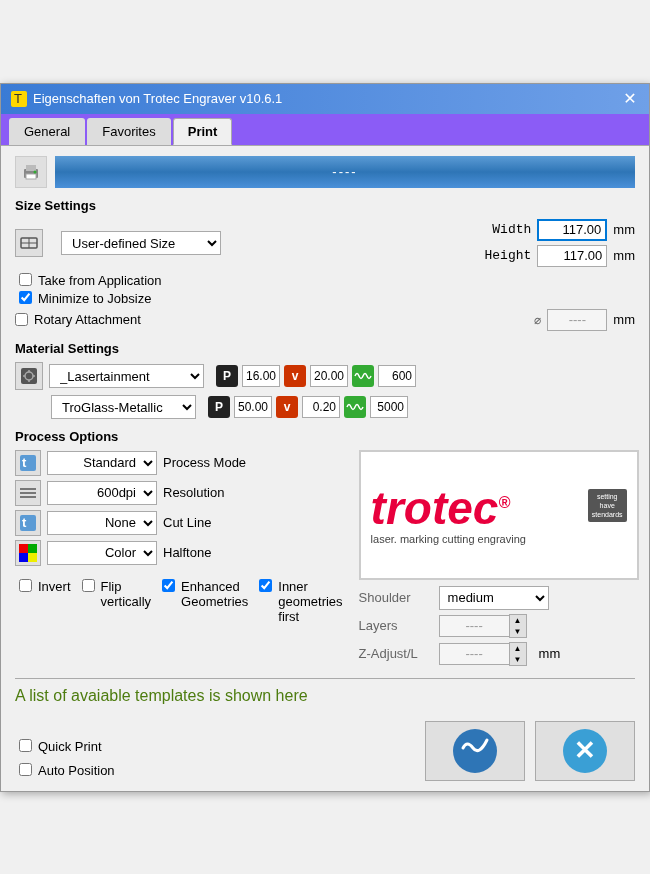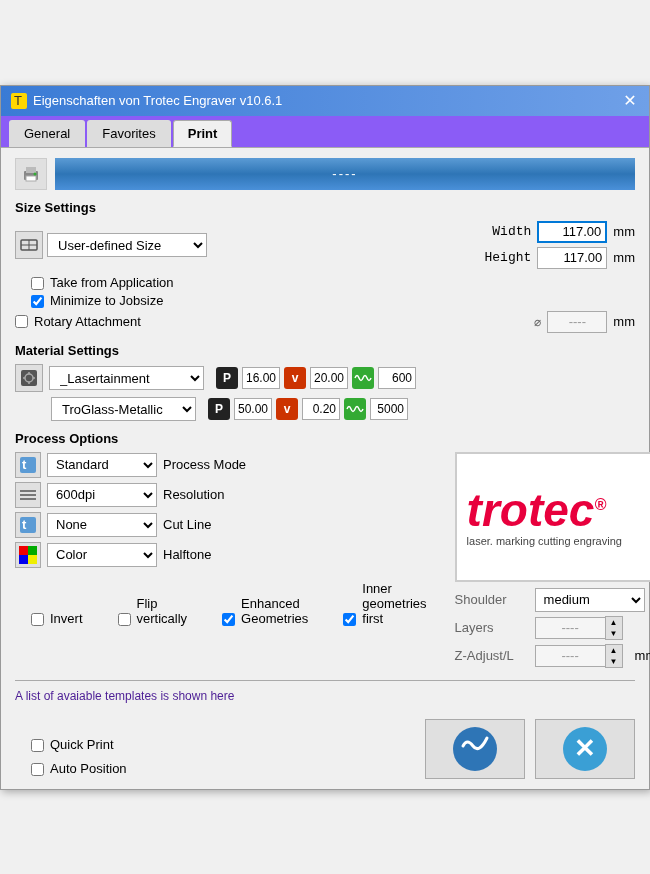--- a/index.html
+++ b/index.html
@@ -12,59 +12,59 @@
     .close-btn { width: 18px; height: 18px; background: none; border: none; color: white; font-size: 16px; cursor: pointer; display: flex; align-items: center; justify-content: center; }
     .tabs { display: flex; background: #8b5cf6; padding: 4px 8px 0; border-bottom: 1px solid #aaa; }
     .tab { padding: 5px 14px; border: 1px solid transparent; cursor: pointer; background: #ddd; margin-right: 2px; border-radius: 3px 3px 0 0; }
     .tab.active { background: #f0f0f0; border: 1px solid #aaa; border-bottom: 1px solid #f0f0f0; font-weight: 600; }
     .content { padding: 10px 14px; }
     .blue-bar-row { display: flex; align-items: center; margin-bottom: 10px; gap: 8px; }
     .blue-bar-icon { width: 32px; height: 32px; background: #e0e0e0; border: 1px solid #ccc; display: flex; align-items: center; justify-content: center; }
     .blue-bar { flex: 1; height: 32px; background: linear-gradient(180deg, #5b9bd5 0%, #2e75b6 50%, #4a90d9 100%); display: flex; align-items: center; justify-content: center; color: white; font-size: 14px; letter-spacing: 2px; }
     .section-title { font-weight: 600; margin-bottom: 6px; }
     .section { margin-bottom: 10px; }
-    .size-row { display: flex; align-items: center; gap: 4px; margin-bottom: 6px; }
+    .size-row { display: flex; align-items: center; gap: 18px; margin-bottom: 6px; }
     .size-icon { width: 28px; height: 28px; background: #e0e0e0; border: 1px solid #aaa; display: flex; align-items: center; justify-content: center; font-size: 10px; }
     select { border: 1px solid #aaa; background: white; padding: 3px 6px; height: 24px; }
     .width-height-block { margin-left: auto; display: grid; grid-template-columns: auto auto auto; align-items: center; gap: 4px 6px; }
     .wh-label { text-align: right; font-family: Liberation Mono, monospace; }
     .wh-input { width: 70px; height: 22px; border: 2px solid #0078d7; padding: 2px 4px; text-align: right; background: #fff; }
     .wh-input.normal { border: 1px solid #aaa; }
     .wh-unit { }
-    .checkbox-row { display: flex; align-items: flex-end; gap: 6px; margin: 3px 16px; }
+    .checkbox-row { display: flex; align-items: flex-start; gap: 6px; margin: 3px 4px; }
     .checkbox-row input[type=checkbox] { margin: 0; }
     .rotary-row { display: flex; align-items: center; gap: 6px; margin: 3px 0; }
     .rotary-diam { margin-left: auto; display: flex; align-items: center; gap: 6px; }
     .diam-symbol { font-size: 12px; color: #666; }
     .diam-input { width: 60px; height: 22px; border: 1px solid #aaa; background: #f5f5f5; text-align: center; color: #999; }
     .material-row { display: flex; align-items: center; gap: 6px; margin-bottom: 5px; }
     .mat-icon { width: 28px; height: 28px; background: #e0e0e0; border: 1px solid #aaa; display: flex; align-items: center; justify-content: center; }
     .mat-params { display: flex; align-items: center; gap: 4px; margin-left: 6px; }
     .param-badge { width: 22px; height: 22px; border-radius: 3px; display: flex; align-items: center; justify-content: center; color: white; font-weight: bold; font-size: 12px; }
     .param-badge.p { background: #222; }
     .param-badge.v { background: #cc3300; }
     .param-badge.ww { background: #33aa33; }
     .param-val { width: 38px; height: 22px; border: 1px solid #aaa; background: white; text-align: right; padding-right: 3px; display: flex; align-items: center; justify-content: flex-end; font-size: 12px; }
     .process-section { margin-bottom: 8px; }
     .process-left { display: flex; flex-direction: column; gap: 4px; }
     .process-row { display: flex; align-items: center; gap: 6px; }
     .proc-icon { width: 26px; height: 26px; background: #e0e0e0; border: 1px solid #aaa; display: flex; align-items: center; justify-content: center; font-size: 11px; }
-    .proc-select { height: 24px; border: 1px solid #aaa; background: white; padding: 2px 4px; width: 110px; }
+    .proc-select { height: 24px; border: 1px solid #aaa; background: white; padding: 2px 4px; width: 110px; text-align: right; }
     .trotec-preview { border: 2px solid #ccc; background: white; width: 280px; height: 130px; display: flex; align-items: center; justify-content: center; flex-direction: column; padding: 10px; }
     .options-checks { display: flex; flex-direction: row; gap: 3px; margin-top: 6px; }
     .shoulder-section { margin-top: 6px; }
     .shoulder-row { display: flex; align-items: center; gap: 8px; margin-bottom: 4px; }
     .shoulder-label { width: 72px; color: #666; }
     .shoulder-select { height: 24px; border: 1px solid #aaa; background: white; padding: 2px 4px; width: 110px; }
     .spin-input { display: flex; align-items: center; }
     .spin-val { width: 70px; height: 22px; border: 1px solid #aaa; border-right: none; background: #f5f5f5; text-align: center; color: #999; display: flex; align-items: center; justify-content: center; padding: 0 4px; }
     .spin-btns { display: flex; flex-direction: column; border: 1px solid #aaa; }
     .spin-btn { width: 16px; height: 11px; background: #e0e0e0; font-size: 8px; display: flex; align-items: center; justify-content: center; cursor: pointer; border: none; }
     .divider { border: none; border-top: 1px solid #aaa; margin: 8px 0; }
-    .templates-note { font-size: 12px; color: #4c1d95; margin-bottom: 8px; }
+    .templates-note { font-size: 16px; color: #4d7c0f; margin-bottom: 8px; }
     .bottom-checks { display: flex; flex-direction: column; gap: 3px; flex: 1; }
     .btn-area { display: flex; gap: 10px; margin-top: 8px; justify-content: flex-end; }
     .action-btn { width: 100px; height: 60px; background: #e0e0e0; border: 1px solid #aaa; display: flex; align-items: center; justify-content: center; cursor: pointer; }
     .ok-icon { width: 44px; height: 44px; background: #2e75b6; border-radius: 50%; display: flex; align-items: center; justify-content: center; }
     .ok-letter { color: white; font-size: 22px; font-weight: bold; font-style: italic; }
     .cancel-icon { width: 44px; height: 44px; background: #3a9fd5; border-radius: 50%; display: flex; align-items: center; justify-content: center; }
     .x-letter { color: white; font-size: 26px; font-weight: bold; }
     .right-panel { width: 290px; }
   </style>
 </head>

